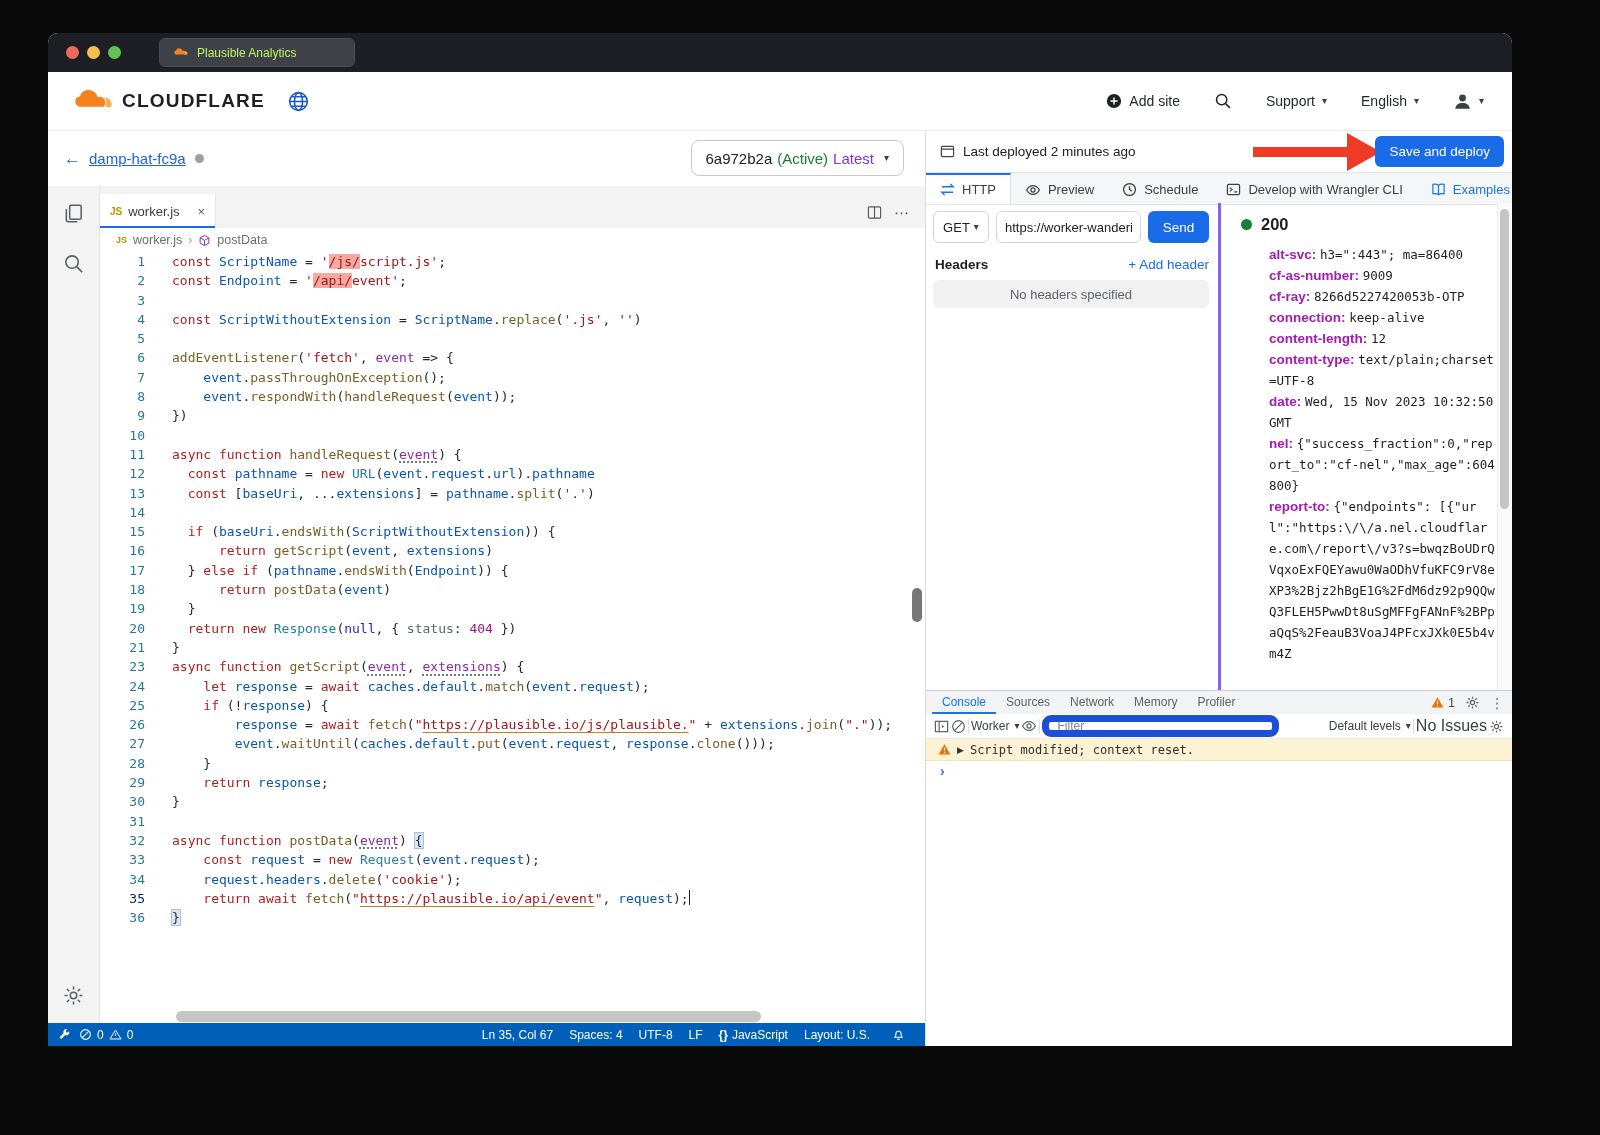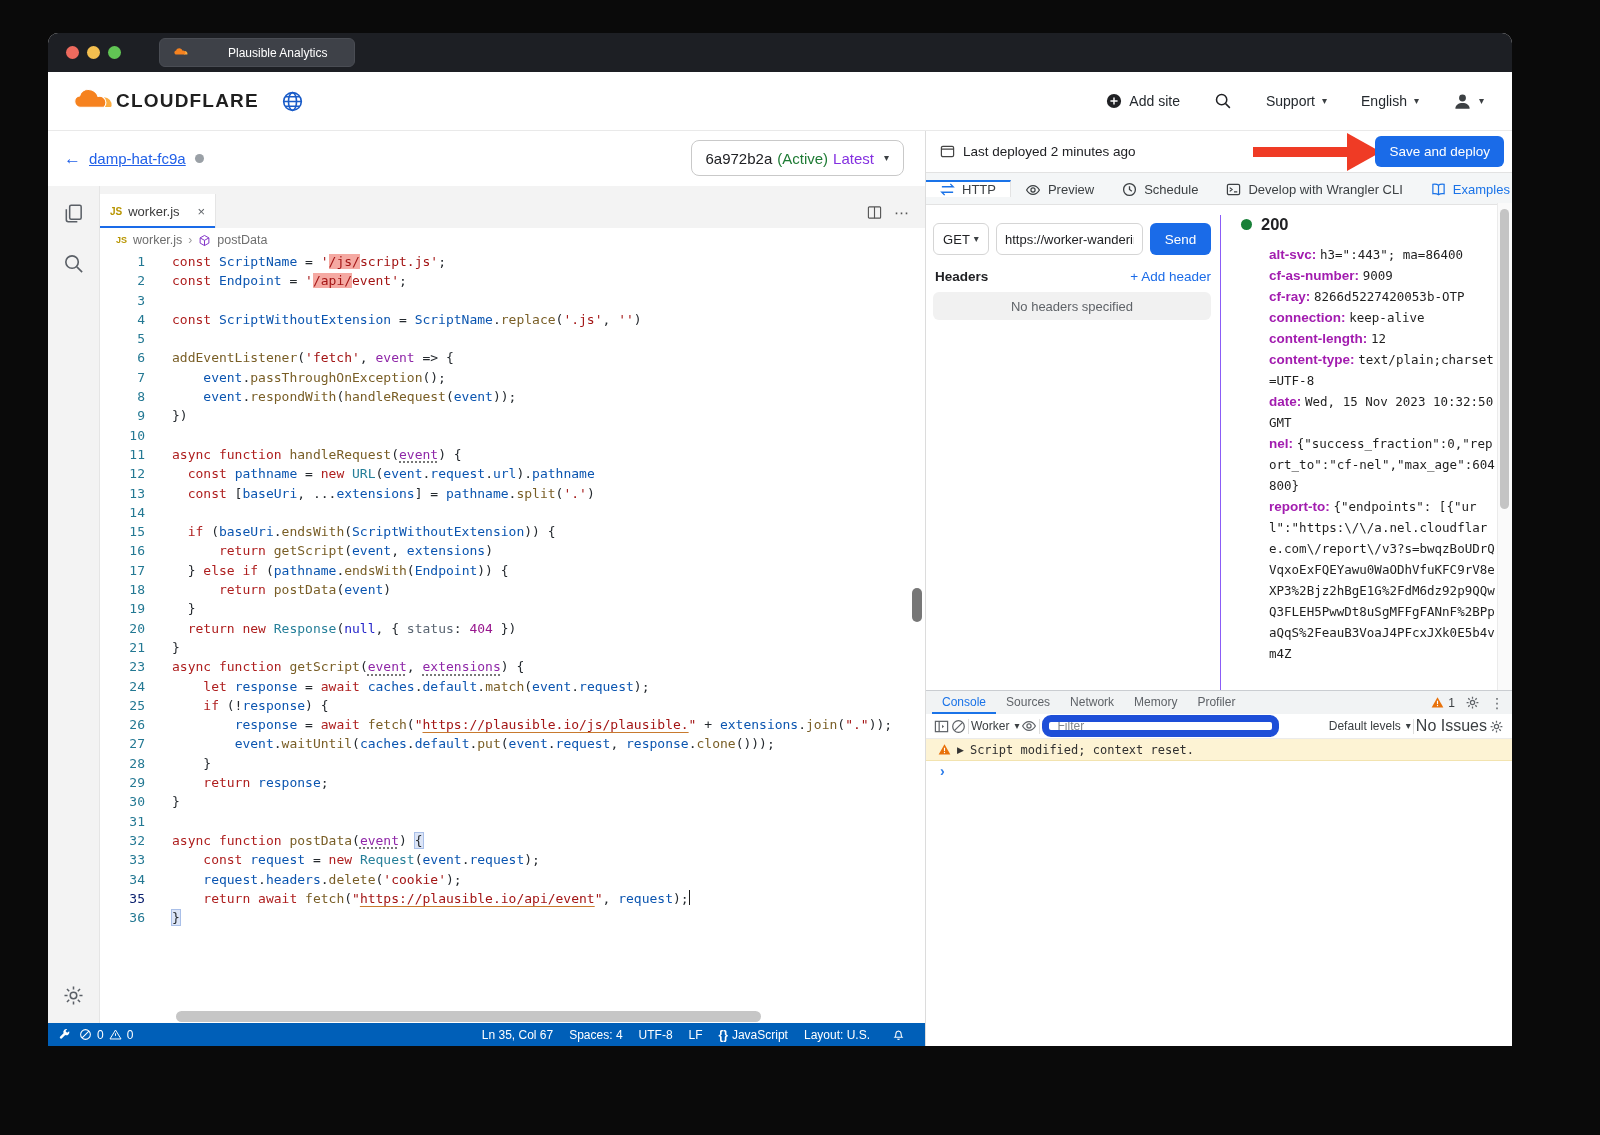--- a/index.html
+++ b/index.html
@@ -7,27 +7,27 @@
   .stage{position:absolute;inset:0;background:#0a0a0a;}
   .window{position:absolute;left:48px;top:33px;width:1464px;height:1013px;background:#fff;
     border-radius:10px 10px 0 0;overflow:hidden;}
   
   .titlebar{height:39px;background:#1d1f24;display:flex;align-items:center;}
   .lights{display:flex;gap:8px;padding-left:18px;}
   .light{width:13px;height:13px;border-radius:50%;display:inline-block;}
   .light.red{background:#ed6a5e;} .light.yellow{background:#f4bf4f;} .light.green{background:#61c554;}
   .browser-tab{margin-left:38px;width:196px;height:29px;background:#3e4148;border:1px solid #4a4d54;
     border-radius:6px;display:flex;align-items:center;gap:8px;padding:0 12px;box-sizing:border-box;}
-  .tab-title{color:#ffffff;font-size:12px;white-space:nowrap;margin-left:31px;}
+  .tab-title{color:#bef264;font-size:12px;white-space:nowrap;}
   .tab-cloud svg{display:block;}
   .chrome-body{position:relative;height:974px;background:#fff;}
   
   .app-header{position:absolute;left:0;top:0;right:0;height:59px;border-bottom:1px solid #e9e9e9;
     display:flex;align-items:center;padding:0 28px 0 20px;box-sizing:border-box;background:#fff;}
-  .brand{font-size:19px;font-weight:bold;letter-spacing:1.2px;color:#1f1f1f;}
+  .brand{font-size:19px;font-weight:bold;letter-spacing:1.2px;color:#1f1f1f;margin-left:6px;}
   .globe{margin-left:22px;display:flex;}
   .hnav{margin-left:auto;display:flex;align-items:center;gap:34px;font-size:14px;color:#24292e;}
   .hitem{display:flex;align-items:center;gap:7px;cursor:pointer;}
   .hic{display:flex;}
   .caret{font-size:10px;color:#3c4043;line-height:1;}
   
   .left-pane{position:absolute;left:0;top:59px;width:877px;bottom:0;background:#fff;}
   .right-pane{position:absolute;left:877px;top:59px;right:0;bottom:0;background:#fff;border-left:1px solid #dcdcdc;box-sizing:border-box;}
   
   .crumb-row{position:relative;height:55px;border-bottom:1px solid #e8e8e8;display:flex;align-items:center;padding-left:16px;}
@@ -86,27 +86,27 @@
   .deploy-row{position:relative;height:41px;border-bottom:1px solid #e2e2e2;display:flex;align-items:center;padding-left:14px;}
   .depic{display:flex;color:#444;margin-right:8px;}
   .deplabel{font-size:13.5px;color:#202124;}
   .save-btn{position:absolute;right:8px;top:5px;height:31px;padding:0 14px;background:#1a6be8;color:#fff;
     border:none;border-radius:6px;font-size:13.5px;font-family:"Liberation Sans",sans-serif;cursor:pointer;}
   .red-arrow{position:absolute;right:131px;top:6px;width:128px;height:30px;pointer-events:none;}
   .red-arrow .bar{position:absolute;left:0;top:10px;width:94px;height:10px;background:#ef3b25;}
   .red-arrow .head{position:absolute;left:94px;top:-4px;width:0;height:0;
     border-left:34px solid #ef3b25;border-top:19px solid transparent;border-bottom:19px solid transparent;}
   .panel-tabs{height:31px;background:#f4f6f7;border-bottom:1px solid #e3e3e3;display:flex;align-items:stretch;}
-  .ptabs-host{display:flex;align-items:center;}
+  .ptabs-host{display:flex;}
   .ptab{display:flex;align-items:center;gap:7px;padding:0 14px;font-size:13px;color:#3c4043;
     border-top:2px solid transparent;box-sizing:border-box;cursor:pointer;white-space:nowrap;}
   .ptab.active{background:#fff;border-top-color:#1a73e8;border-right:1px solid #e3e3e3;}
   .ptab.examples{margin-left:auto;color:#1a73e8;padding-right:10px;}
   .pticon{display:flex;}
-  .request-col{position:absolute;left:0;top:84px;width:295px;height:487px;border-right:1px solid #8b5cf6;box-sizing:border-box;}
+  .request-col{position:absolute;left:0;top:72px;width:295px;height:487px;border-right:3px solid #8b5cf6;box-sizing:border-box;}
   .req-row{display:flex;gap:7px;margin:8px 9px 0 7px;}
   .method-select{flex:none;width:56px;height:32px;border:1px solid #d5d5d5;border-radius:6px;display:flex;
     align-items:center;justify-content:center;gap:4px;font-size:13px;color:#202124;cursor:pointer;box-sizing:border-box;}
   .url-input{flex:1;height:32px;border:1px solid #d5d5d5;border-radius:6px;padding:0 8px;font-size:13px;
     color:#202124;box-sizing:border-box;min-width:0;font-family:"Liberation Sans",sans-serif;outline:none;}
   .send-btn{flex:none;width:61px;height:32px;background:#1a6be8;color:#fff;border:none;border-radius:6px;
     font-size:13.5px;font-family:"Liberation Sans",sans-serif;cursor:pointer;}
   .hdr-row{display:flex;align-items:center;justify-content:space-between;margin:14px 9px 0 9px;}
   .hdr-label{font-size:13.5px;font-weight:bold;color:#202124;}
   .add-hdr{font-size:13.5px;color:#1a6be8;cursor:pointer;}

